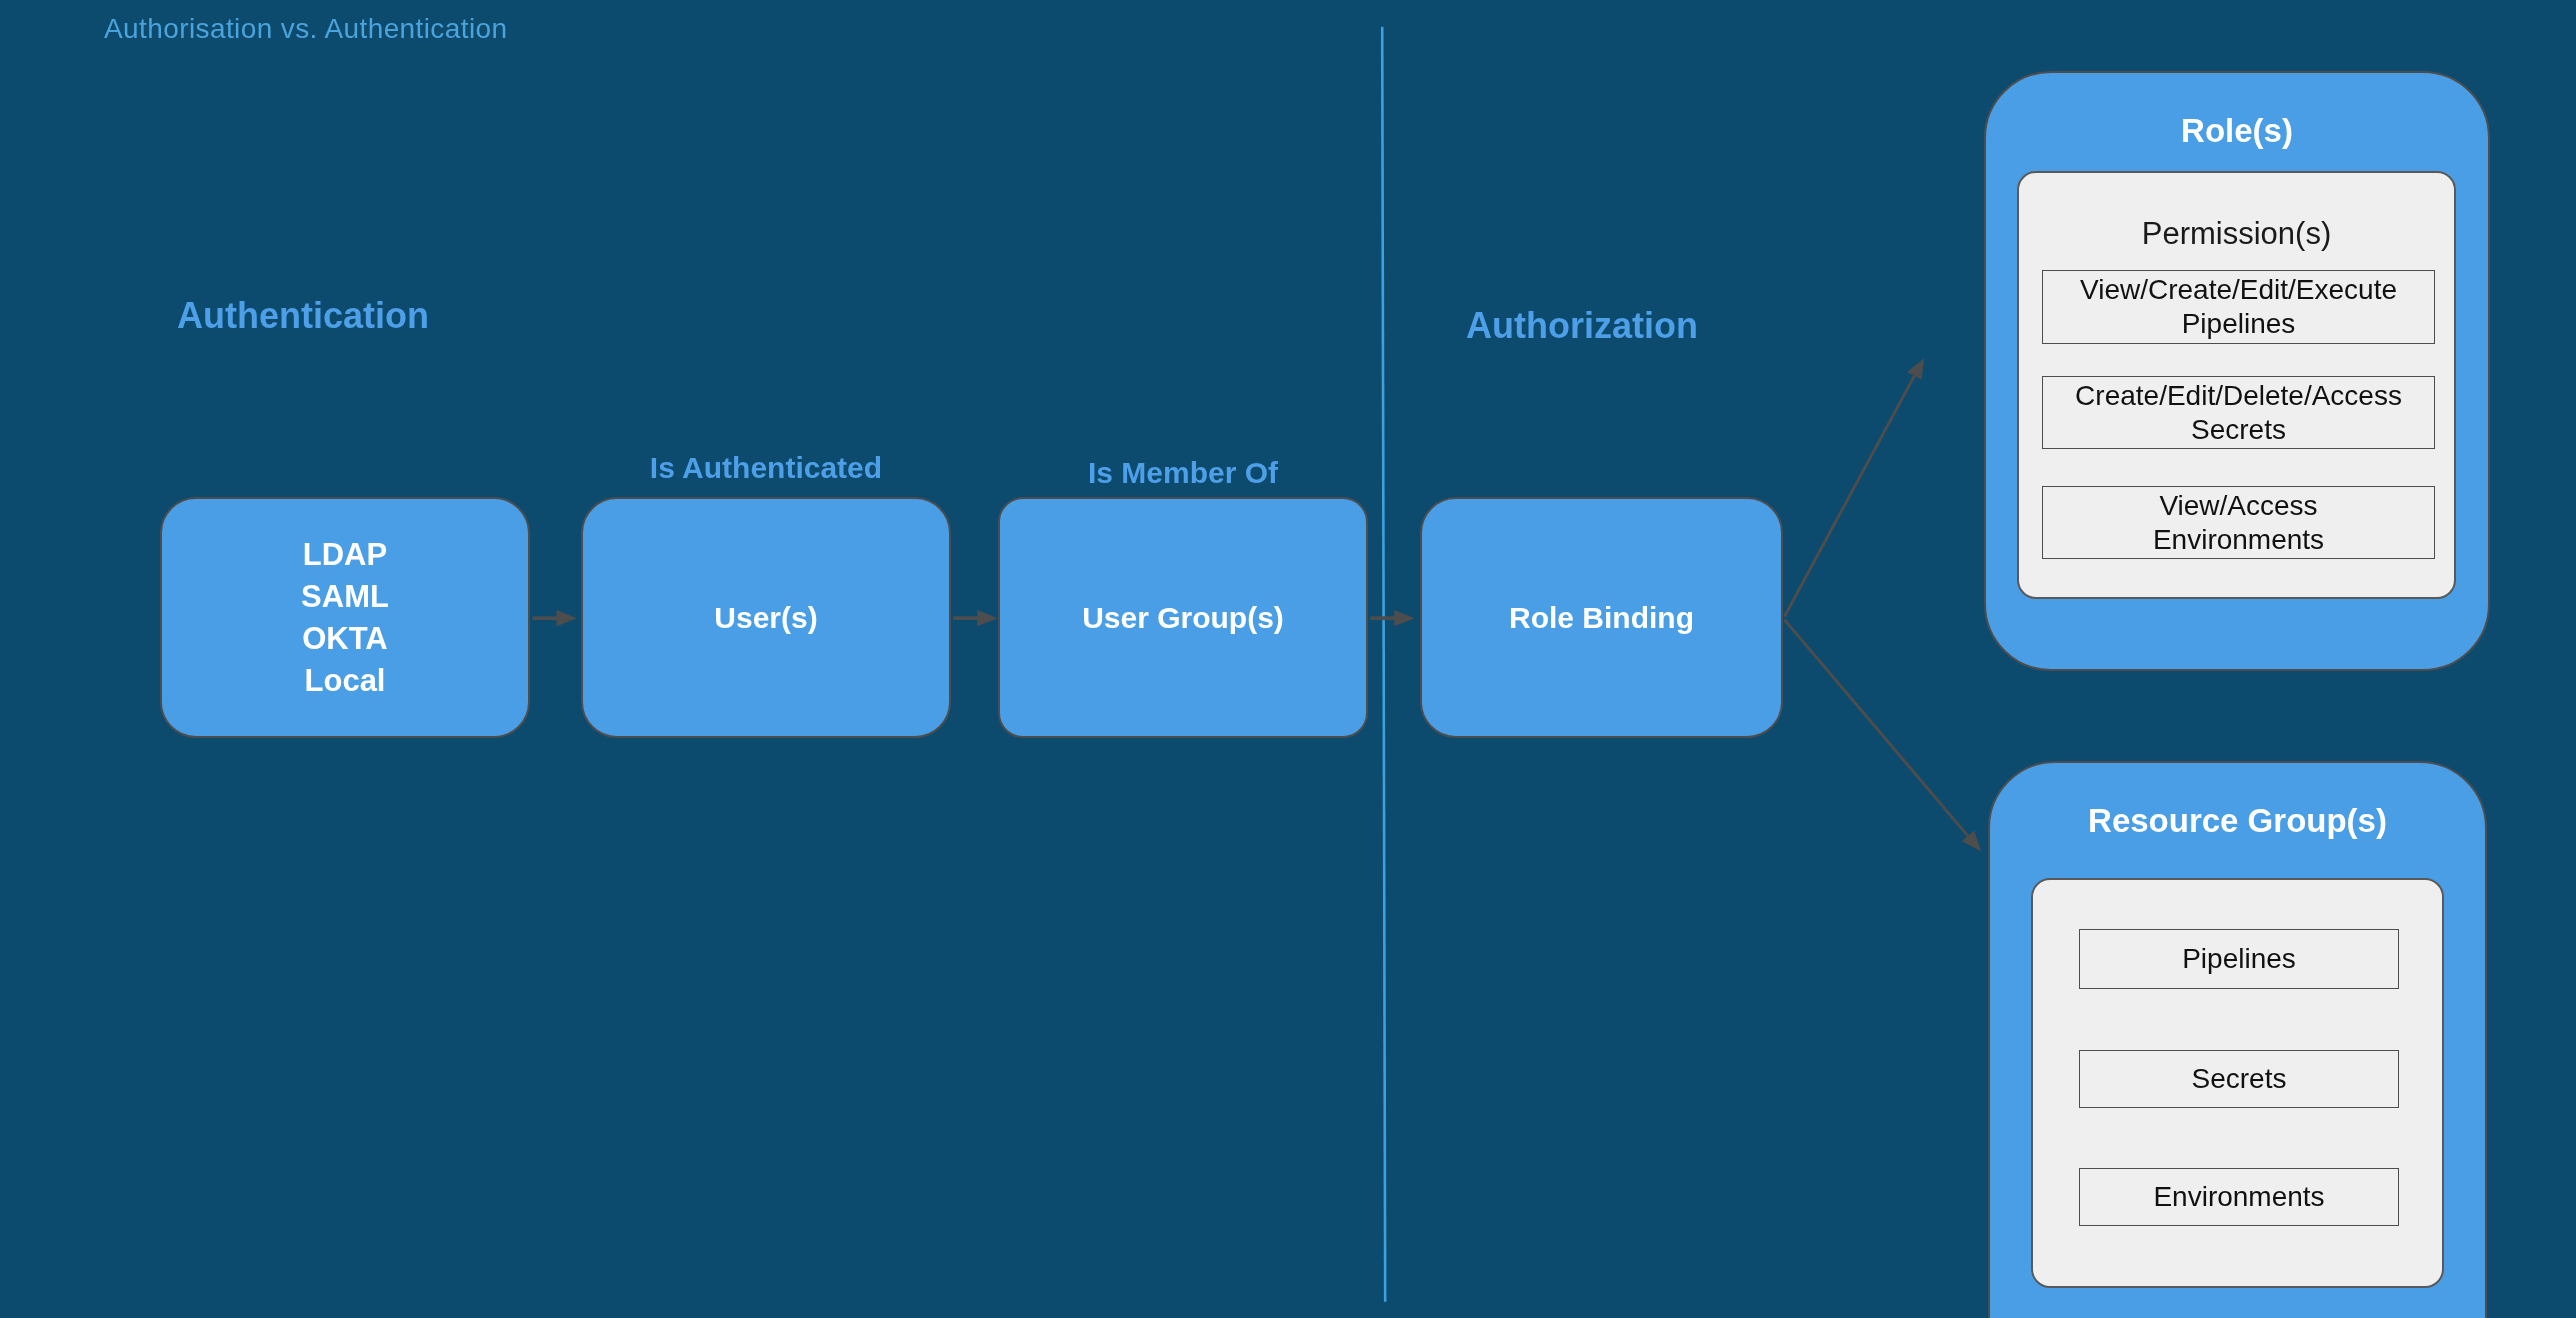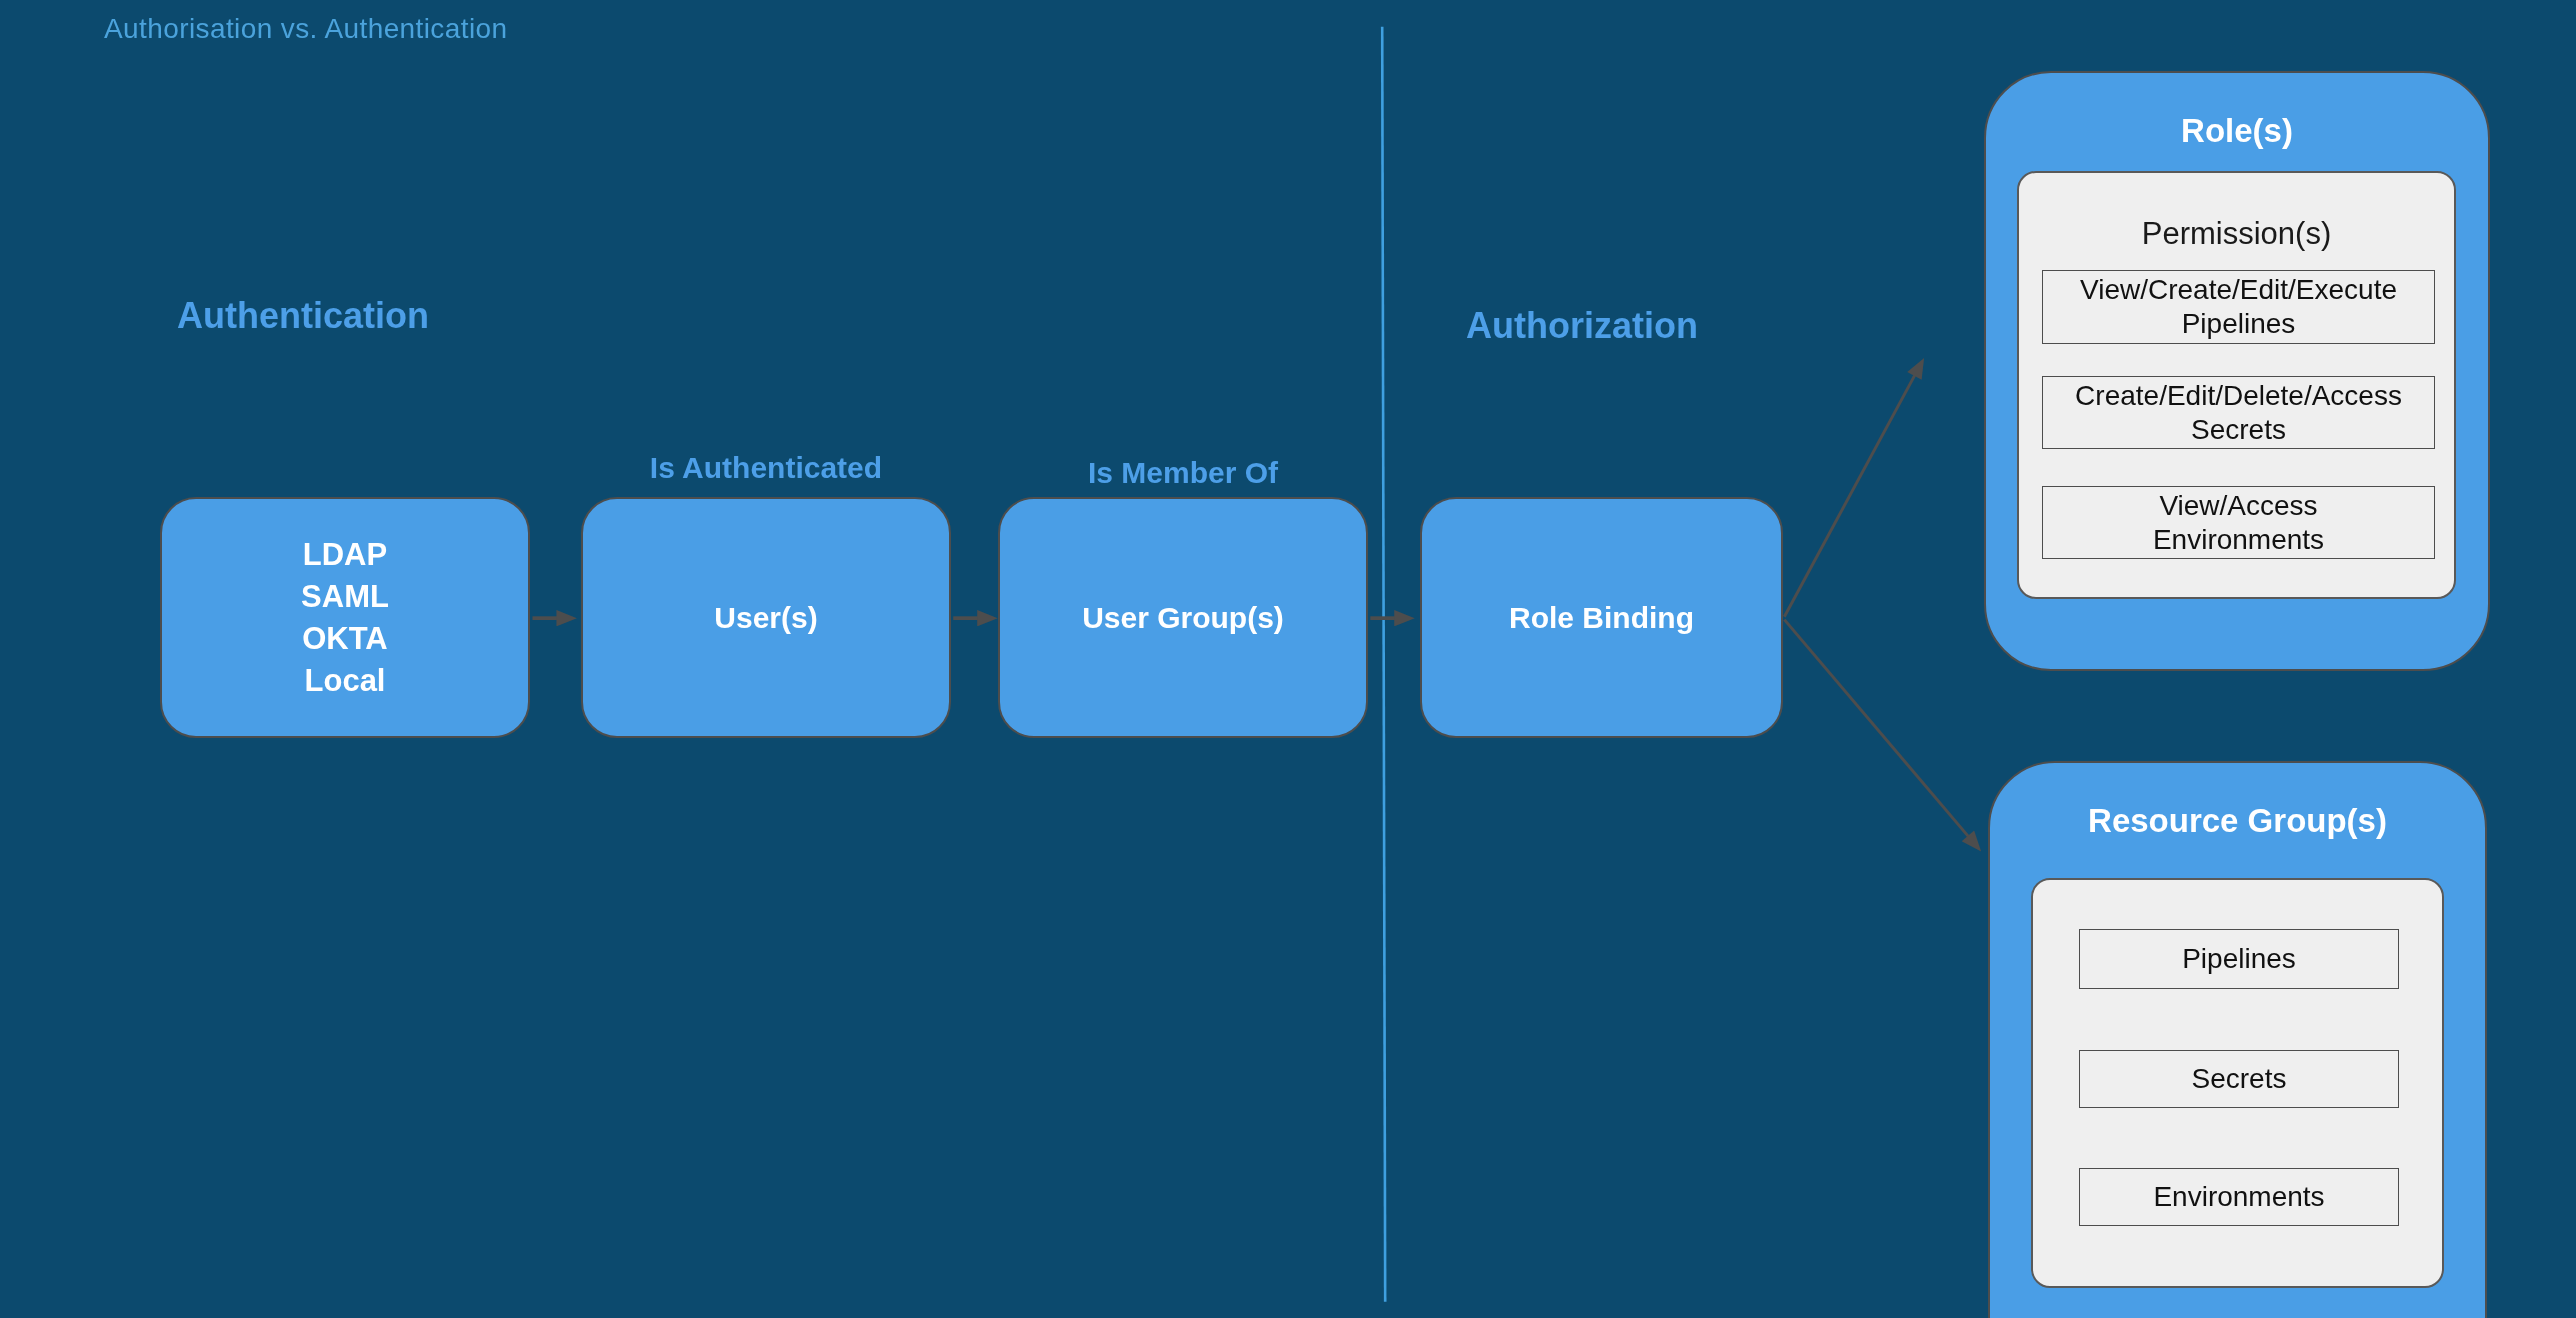--- a/index.html
+++ b/index.html
@@ -41,21 +41,21 @@
     position:absolute;top:497px;height:241px;
     background:var(--blue);
     border:2.2px solid var(--line-gray);
     border-radius:36px;
     box-sizing:border-box;
     display:flex;flex-direction:column;align-items:center;justify-content:center;
     color:#ffffff;font-size:30px;font-weight:bold;text-align:center;
   }
   .node-idp{left:160px;width:370px;}
   .node-users{left:581px;width:370px;}
-  .node-groups{left:998px;width:370px;}
+  .node-groups{left:998px;width:370px;border-radius:25px;}
   .node-binding{left:1420px;width:363px;}
   .idp-line{line-height:42px;font-size:31px;}
   .container{
     position:absolute;
     background:var(--blue);
     border:2.2px solid var(--line-gray);
     border-radius:67px;
     box-sizing:border-box;
   }
   .container-roles{left:1936px;top:71px;width:506px;height:600px;margin-left:48px;}

